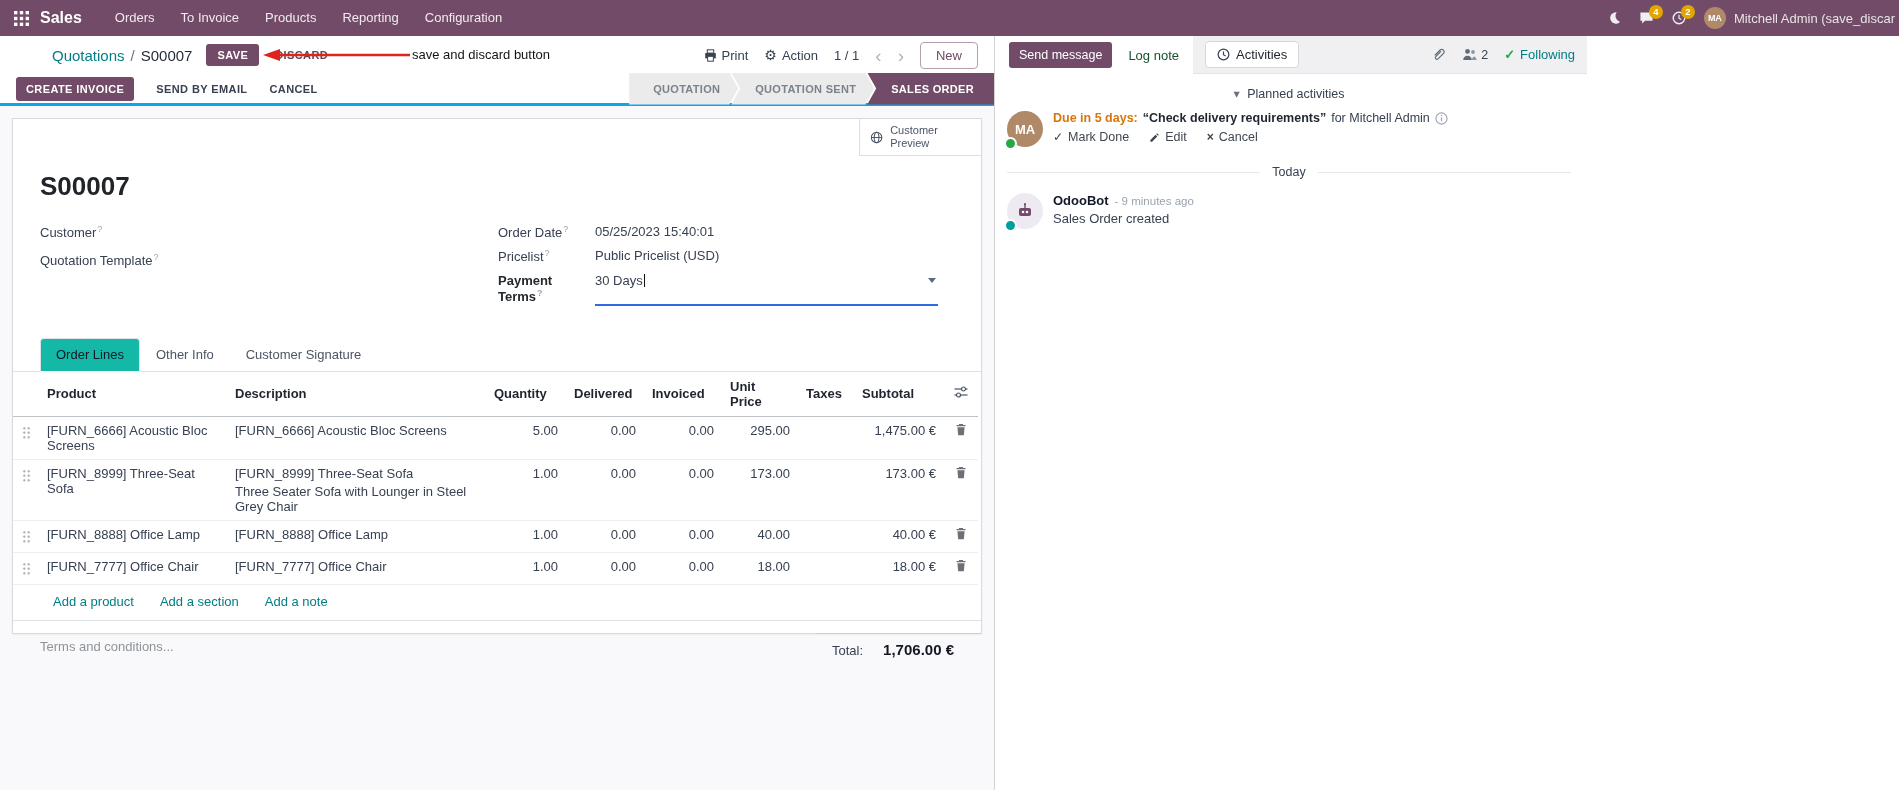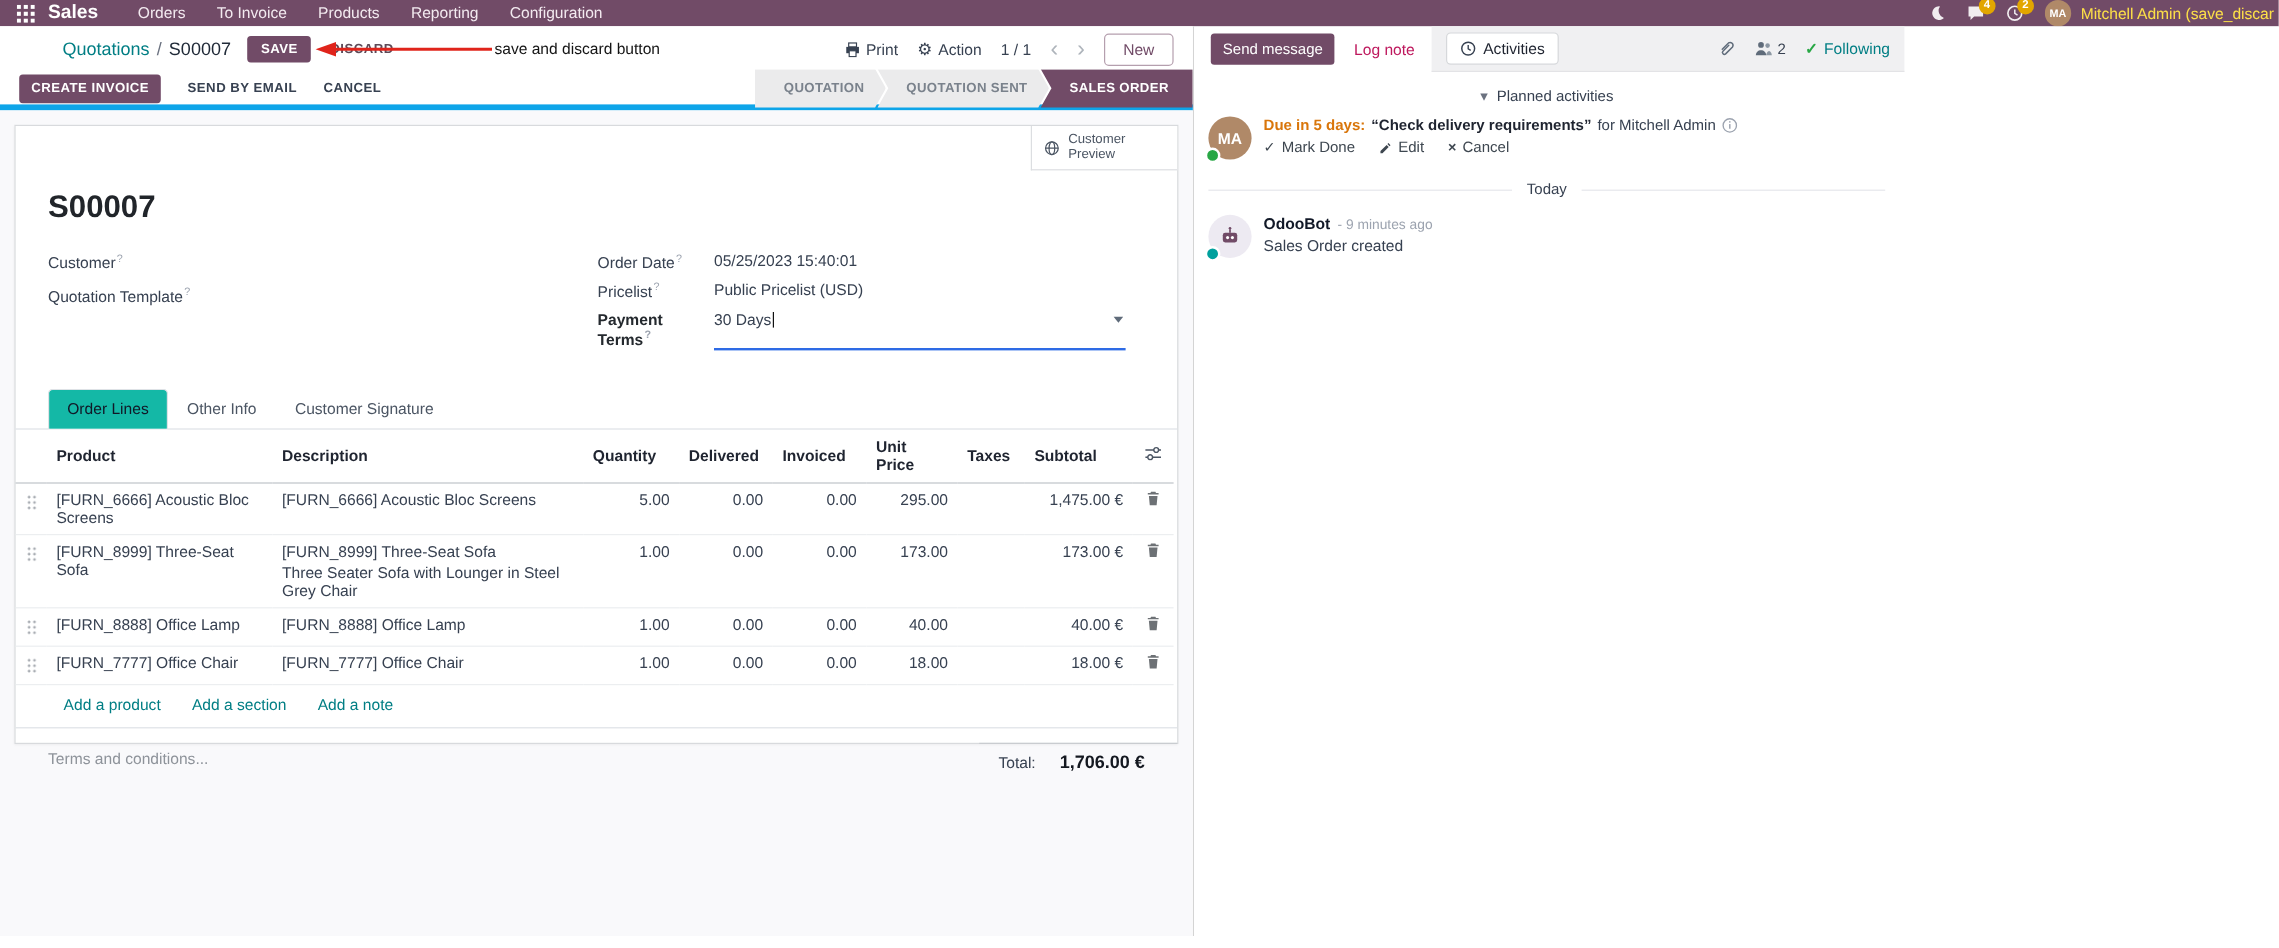--- a/index.html
+++ b/index.html
@@ -1,29 +1,29 @@
 <!DOCTYPE html>
 <html><head>
 <meta charset="utf-8">
 <style>
   * { box-sizing: border-box; margin: 0; padding: 0; }
   html,body { width:1899px; height:790px; overflow:hidden; }
   body { font-family:"Liberation Sans", sans-serif; font-size:13px; color:#374151; background:#fff; position:relative; }
 
   
-  .topnav { height:22px; background:#714B67; display:flex; align-items:center; padding:0 2px 0 8px; color:#fff; }
+  .topnav { height:36px; background:#714B67; display:flex; align-items:center; padding:0 2px 0 8px; color:#fff; }
   .apps-grid { width:26px; height:32px; display:flex; align-items:center; justify-content:center; cursor:pointer; }
   .brand { font-size:16px; font-weight:bold; margin:0 20px 0 6px; }
   .nav-menu { font-size:13px; color:#f3eaf0; padding:0 13px; line-height:32px; cursor:pointer; }
   .nav-right { margin-left:auto; display:flex; align-items:center; gap:18px; padding-right:2px; }
   .systray-icon { position:relative; display:flex; align-items:center; cursor:pointer; }
   .badge { position:absolute; top:-6px; right:-9px; background:#E2A600; color:#fff; border-radius:8px; min-width:14px; height:14px; font-size:9.5px; line-height:14px; text-align:center; padding:0 3px; font-weight:bold; }
   .user-chip { display:flex; align-items:center; gap:8px; white-space:nowrap; overflow:hidden; max-width:210px; cursor:pointer; }
   .avatar-sm { width:22px; height:22px; border-radius:50%; background:#b08968; color:#fff; font-size:9px; display:flex; align-items:center; justify-content:center; flex:none; font-weight:bold; }
-  .user-name { font-size:13px; color:#fde047; overflow:hidden; white-space:nowrap; }
+  .user-name { font-size:13px; color:#e5e5e5; overflow:hidden; white-space:nowrap; }
 
   
   .main { display:flex; height:758px; align-items:stretch; }
   .left-pane { width:995px; flex:none; border-right:1px solid #d4d4d4; display:flex; flex-direction:column; background:#fff; }
   .chatter { flex:1; background:#fff; }
 
   
   .control-row { height:38px; display:flex; align-items:center; padding:0 16px; position:relative; background:#fff; }
   .breadcrumb { font-size:15px; display:flex; gap:6px; align-items:center;margin-left:36px; }
   .bc-link { color:#017E84; cursor:pointer; }
@@ -34,21 +34,21 @@
   .cp-right { margin-left:auto; display:flex; align-items:center; gap:16px; }
   .cp-tool { display:flex; align-items:center; gap:5px; color:#374151; font-size:13px; cursor:pointer; background:none; border:none; font-family:inherit; }
   .gear-glyph { font-size:14px; color:#374151; }
   .pager { color:#374151; }
   .chev { font-size:19px; color:#aeb4bb; line-height:1; cursor:pointer; background:none; border:none; font-family:inherit; }
   .btn-new { background:#fff; border:1px solid #b59fae; color:#714B67; font-size:13px; padding:5px 15px; border-radius:4px; cursor:pointer; font-family:inherit; }
   .annotation-arrow { position:absolute; left:262px; top:11px; }
   .annotation-text { position:absolute; left:412px; top:11px; font-size:13px; color:#141414; }
 
   
-  .status-row { height:32px; display:flex; align-items:center; border-bottom:5px solid #0ea5e9; padding-left:16px; }
+  .status-row { height:32px; display:flex; align-items:center; border-bottom:3px solid #0ea5e9; padding-left:16px; }
   .btn-flat-status { background:none; border:none; color:#374151; font-size:11px; font-weight:bold; letter-spacing:.4px; margin-right:22px; cursor:pointer; font-family:inherit; }
   .btn-flat-status.primary { background:#714B67; color:#fff; padding:6px 10px; border-radius:3px; }
   .pills { margin-left:auto; display:flex; height:32px; }
   .pill { display:flex; align-items:center; font-size:11px; font-weight:bold; letter-spacing:.3px; color:#7a828c; background:#ebebec; padding:0 18px 0 24px; clip-path:polygon(0 0, calc(100% - 9px) 0, 100% 50%, calc(100% - 9px) 100%, 0 100%, 9px 50%); margin-left:-7px; cursor:pointer; }
   .pill.first { clip-path:polygon(0 0, calc(100% - 9px) 0, 100% 50%, calc(100% - 9px) 100%, 0 100%); margin-left:2px; }
   .pill.active { background:#714B67; color:#fff; clip-path:polygon(0 0, 100% 0, 100% 100%, 0 100%, 9px 50%); padding-right:20px; }
 
   
   .form-area { flex:1; background:#f9f9fb; padding:12px; overflow:hidden; }
   .sheet { background:#fff; border:1px solid #d8dadd; box-shadow:0 1px 2px rgba(0,0,0,.05); height:516px; position:relative; padding:0 27px 20px 27px; }
@@ -91,21 +91,21 @@
   .sheet-footer { display:flex; justify-content:space-between; align-items:flex-start; }
   .terms-ph { margin-top:18px; color:#8e939a; cursor:text; }
   .total-box { border-top:1px solid #c9ccd0; margin:12px -27px 0 0; padding:7px 27px 0 16px; display:flex; gap:20px; align-items:baseline; }
   .total-label { color:#374151; }
   .total-value { font-size:15px; font-weight:bold; color:#141820; }
 
   
   .chatter-inner { width:592px; }
   .chatter-topbar { height:38px; display:flex; align-items:center; padding-left:14px; }
   .btn-send { background:#714B67; color:#fff; border:none; font-size:12.5px; padding:6px 10px; border-radius:3px; cursor:pointer; font-family:inherit; }
-  .btn-lognote { background:none; border:none; color:#be185d; font-size:13px; margin-left:16px; cursor:pointer; font-family:inherit; }
+  .btn-lognote { background:none; border:none; color:#14532d; font-size:13px; margin-left:16px; cursor:pointer; font-family:inherit; }
   .topbar-gray { flex:1; align-self:stretch; margin-left:14px; background:#f0f0f2; border-bottom:1px solid #e3e3e6; display:flex; align-items:center; padding:0 12px; }
   .btn-activities { background:#fff; border:1px solid #d6d8db; border-radius:4px; padding:5px 11px; font-size:13px; color:#1f2430; display:flex; gap:6px; align-items:center; cursor:pointer; font-family:inherit; }
   .topbar-icons { margin-left:auto; display:flex; align-items:center; gap:16px; }
   .icon-btn { display:flex; align-items:center; gap:4px; cursor:pointer; background:none; border:none; font-family:inherit; }
   .followers-count { font-size:12.5px; color:#374151; }
   .following { color:#017E84; font-size:13px; display:flex; gap:5px; align-items:center; cursor:pointer; }
   .following .chk { color:#28a745; font-weight:bold; }
 
   .planned { padding:12px 16px 0 12px; }
   .planned-header { text-align:center; color:#374151; font-size:12.5px; cursor:pointer; }

